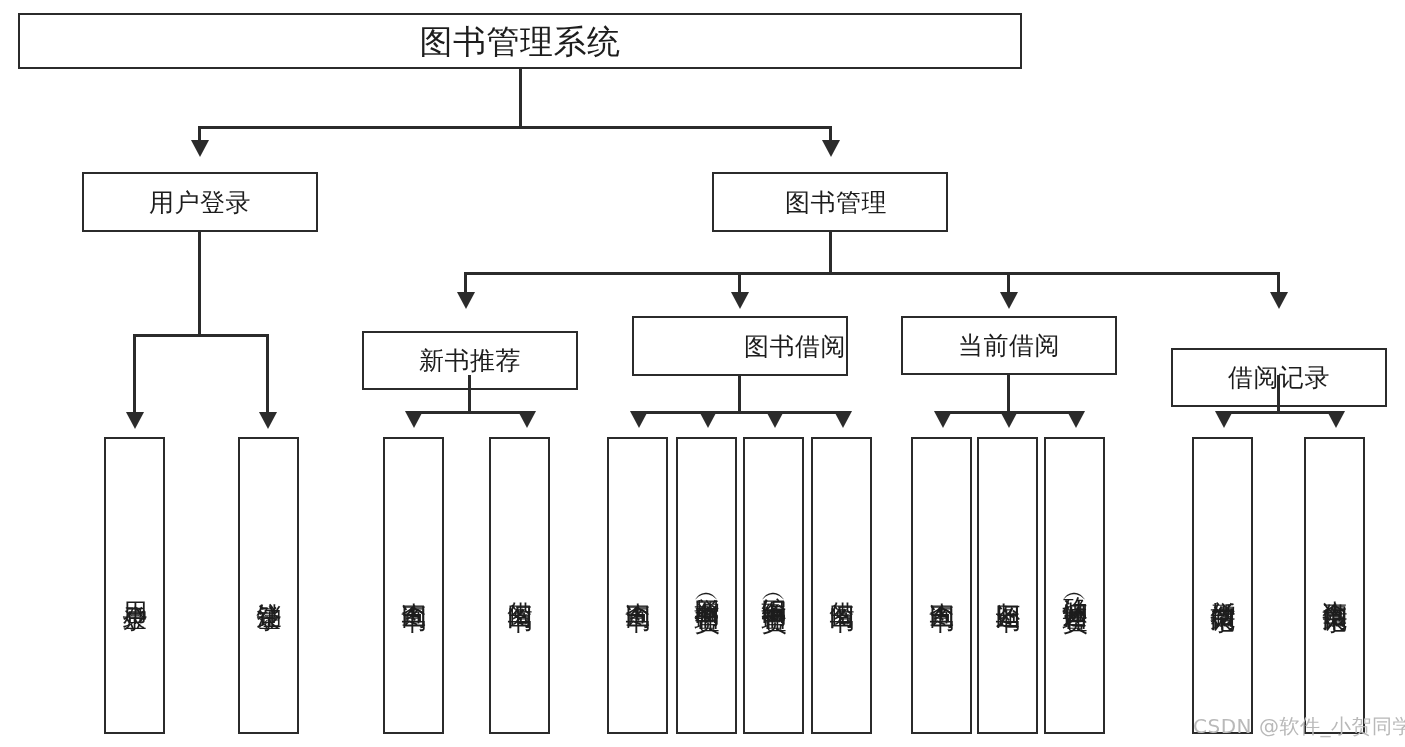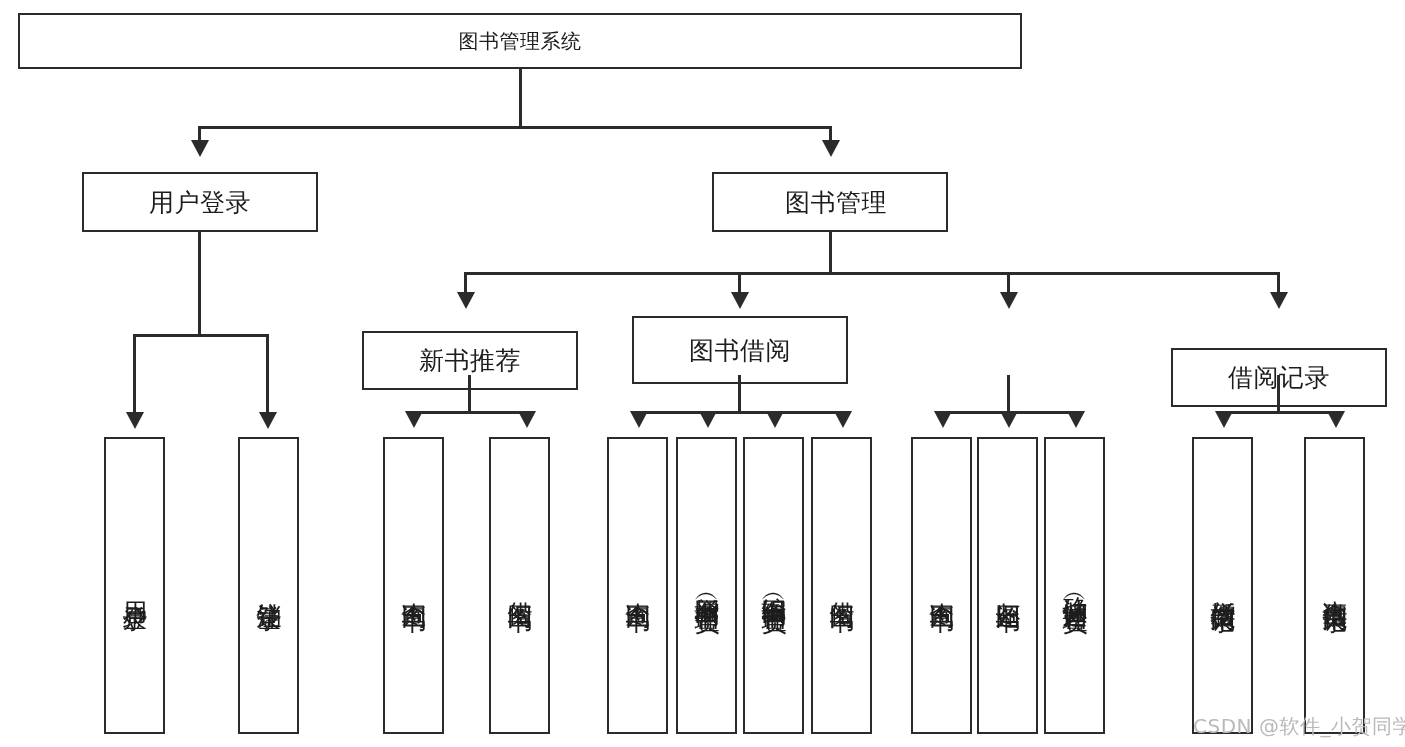--- a/index.html
+++ b/index.html
@@ -33,21 +33,21 @@
     text-align: center;
     line-height: 1.0;
     white-space: nowrap;
   }
   
   .node.horiz .node-label {
     font-size: 25px;
     letter-spacing: 0.5px;
   }
   .node.root .node-label {
-    font-size: 20px;
+    font-size: 33px;
   }
   
   .node.vert {
     align-items: center;
     justify-content: center;
   }
   .node.vert .node-label {
     writing-mode: vertical-rl;
     text-orientation: upright;
     font-size: 25px;
@@ -127,22 +127,25 @@
 
   <div class="vline" style="left:1007px; top:272px; width:3px; height:22px;"></div>
   <div class="arrow" style="left:1000px; top:292px;"></div>
 
   <div class="vline" style="left:1277px; top:272px; width:3px; height:22px;"></div>
   <div class="arrow" style="left:1270px; top:292px;"></div>
 
   <div class="node horiz" style="left:362px; top:316px; width:216px; height:59px;margin-top:15px;">
     <span class="node-label">新书推荐</span>
   </div>
-  <div class="node horiz" style="left:632px; top:316px; width:216px; height:68px;">
+  <div class="node horiz" style="left:632px; top:316px; width:216px; height:60px;justify-content:flex-end;">
     <span class="node-label">图书借阅</span>
+  </div>
+  <div class="node horiz" style="left:901px; top:316px; width:216px; height:59px;">
+    <span class="node-label">当前借阅</span>
   </div>
   <div class="node horiz" style="left:1171px; top:316px; width:216px; height:59px;margin-top:32px;">
     <span class="node-label">借阅记录</span>
   </div>
 
   <div class="vline" style="left:468px; top:375px; width:3px; height:38px;"></div>
   <div class="hline" style="left:412px; top:411px; width:116px; height:3px;"></div>
   <div class="arrow" style="left:405px; top:411px;"></div>
   <div class="arrow" style="left:518px; top:411px;"></div>
 

